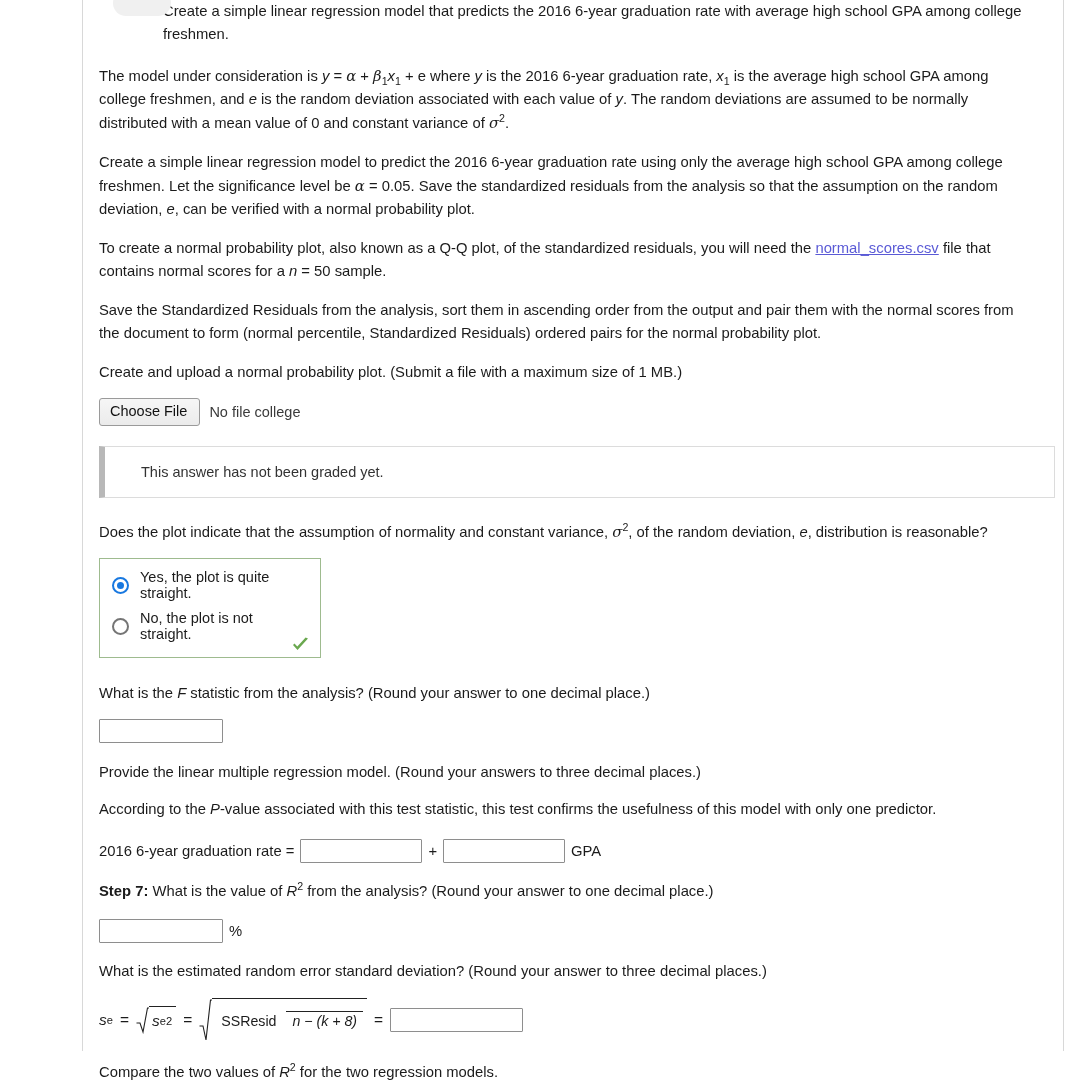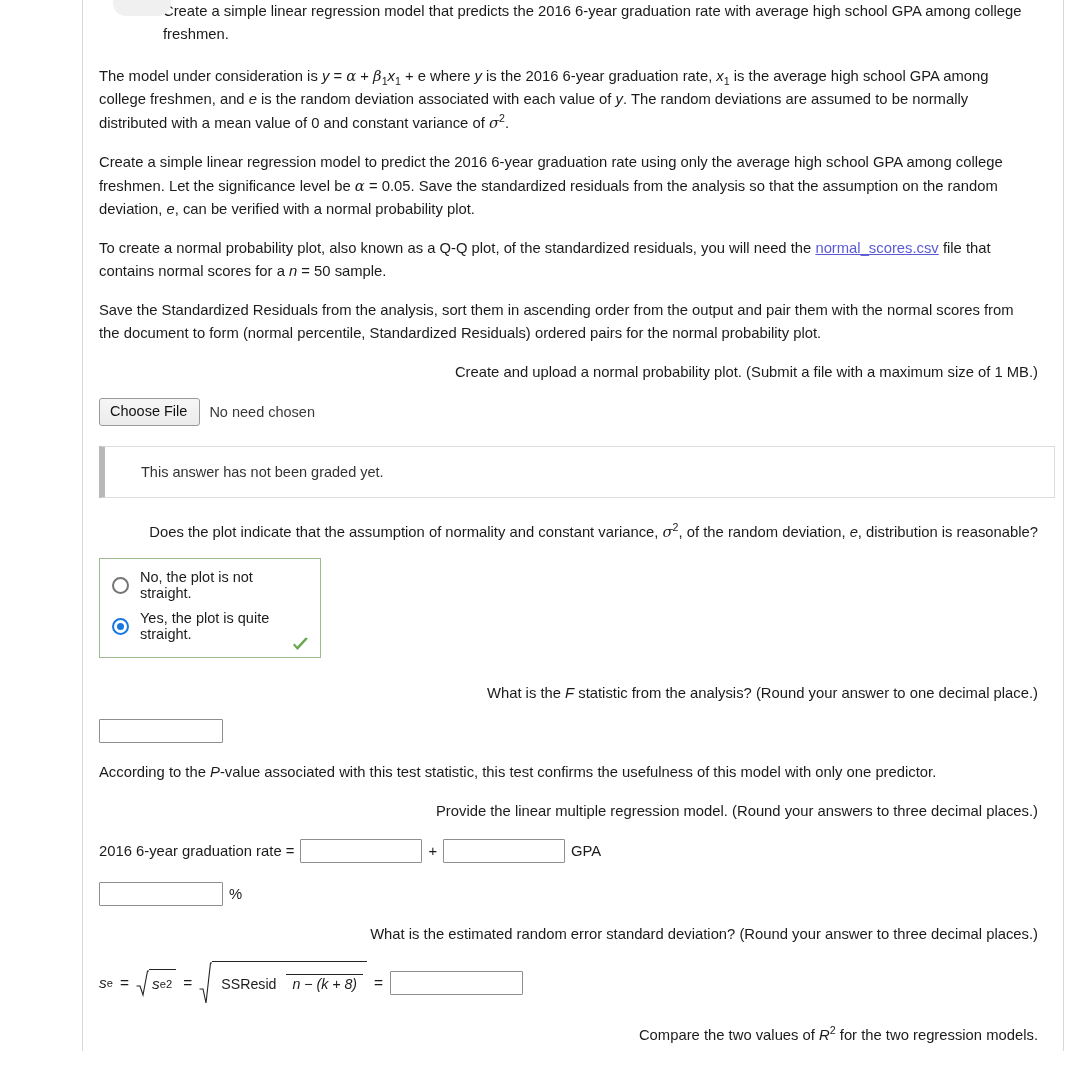--- a/index.html
+++ b/index.html
@@ -22,21 +22,21 @@
     left: 16px; top: 0; width: 956px;
   }
 
   
   .para {
     font-size: 14.8px;
     line-height: 23px;
     color: #1b1b1b;
     margin: 0 17px 16px 0;
   }
-  .para.tight { margin-bottom: 14px; text-align: right; }
+  .para.tight { margin-bottom: 14px; }
   .it { font-style: italic; }
   .bold { font-weight: bold; }
   sup.sp { font-size: 0.72em; vertical-align: super; line-height: 0; }
   sub.sb { font-size: 0.72em; vertical-align: sub; line-height: 0; }
   .link { color: #5a5ad6; }
   .greek { font-style: italic; font-family: "DejaVu Serif", serif; }
 
   
   .top-badge {
     position: absolute;
@@ -168,57 +168,58 @@
     <p class="para"><span>Create a simple linear regression model to predict the 2016 6-year graduation rate using only the average high school GPA among college freshmen. Let the significance level be </span><span class="greek">α</span><span> = 0.05. Save the standardized residuals from the analysis so that the assumption on the random deviation, </span><span class="it">e</span><span>, can be verified with a normal probability plot.</span></p>
 
     <p class="para"><span>To create a normal probability plot, also known as a Q-Q plot, of the standardized residuals, you will need the </span><a class="link" href="#">normal_scores.csv</a><span> file that contains normal scores for a </span><span class="it">n</span><span> = 50 sample.</span></p>
 
     <p class="para">Save the Standardized Residuals from the analysis, sort them in ascending order from the output and pair them with the normal scores from the document to form (normal percentile, Standardized Residuals) ordered pairs for the normal probability plot.</p>
 
     <p class="para tight">Create and upload a normal probability plot. (Submit a file with a maximum size of 1 MB.)</p>
 
     <div class="filerow">
       <span class="choose-btn">Choose File</span>
-      <span class="nofile">No need chosen</span>
+      <span class="nofile">No file college</span>
     </div>
 
     <div class="notgraded">
       <span>This answer has not been graded yet.</span>
     </div>
 
     <p class="para tight"><span>Does the plot indicate that the assumption of normality and constant variance, </span><span class="greek">σ</span><sup class="sp">2</sup><span>, of the random deviation, </span><span class="it">e</span><span>, distribution is reasonable?</span></p>
 
     <div class="radio-box">
+      <div class="radio-row">
+        <span class="radio on"></span>
+        <span class="radio-label">Yes, the plot is quite straight.</span>
+      </div>
       <div class="radio-row">
         <span class="radio"></span>
         <span class="radio-label">No, the plot is not straight.</span>
-      </div>
-      <div class="radio-row">
-        <span class="radio on"></span>
-        <span class="radio-label">Yes, the plot is quite straight.</span>
       </div>
       <span class="tick">
         <svg viewBox="0 0 19 17">
             <path d="M2 9 L6.5 14 L17 2.5 L14.6 1.5 L6.3 10.6 L3.5 7.6 Z" fill="#6aa84f"></path>
           </svg>
       </span>
     </div>
 
     <p class="para tight"><span>What is the </span><span class="it">F</span><span> statistic from the analysis? (Round your answer to one decimal place.)</span></p>
     <div style="margin-bottom:18px;">
       <input class="tbox" type="text" value="" style="">
     </div>
 
+    <p class="para tight">Provide the linear multiple regression model. (Round your answers to three decimal places.)</p>
+
     <p class="para"><span>According to the </span><span class="it">P</span><span>-value associated with this test statistic, this test confirms the usefulness of this model with only one predictor.</span></p>
-
-    <p class="para tight">Provide the linear multiple regression model. (Round your answers to three decimal places.)</p>
     <div class="inline-row">
       <span class="lbl">2016 6-year graduation rate =</span><span class="sp6"></span><input class="tbox w180" type="text" value="" style=""><span class="sp6"></span><span class="lbl">+</span><span class="sp6"></span><input class="tbox w180" type="text" value="" style=""><span class="sp6"></span><span class="lbl">GPA</span>
     </div>
 
+    <p class="para tight"><span class="bold">Step 7:</span><span> What is the value of </span><span class="it">R</span><sup class="sp">2</sup><span> from the analysis? (Round your answer to one decimal place.)</span></p>
     <div class="inline-row">
       <input class="tbox" type="text" value="" style=""><span class="sp6"></span><span class="lbl">%</span>
     </div>
 
     <p class="para tight">What is the estimated random error standard deviation? (Round your answer to three decimal places.)</p>
     <div class="formula-row">
       <span class="fml">
         <span class="se">s</span>
           <sub class="sb">e</sub>
       </span>

